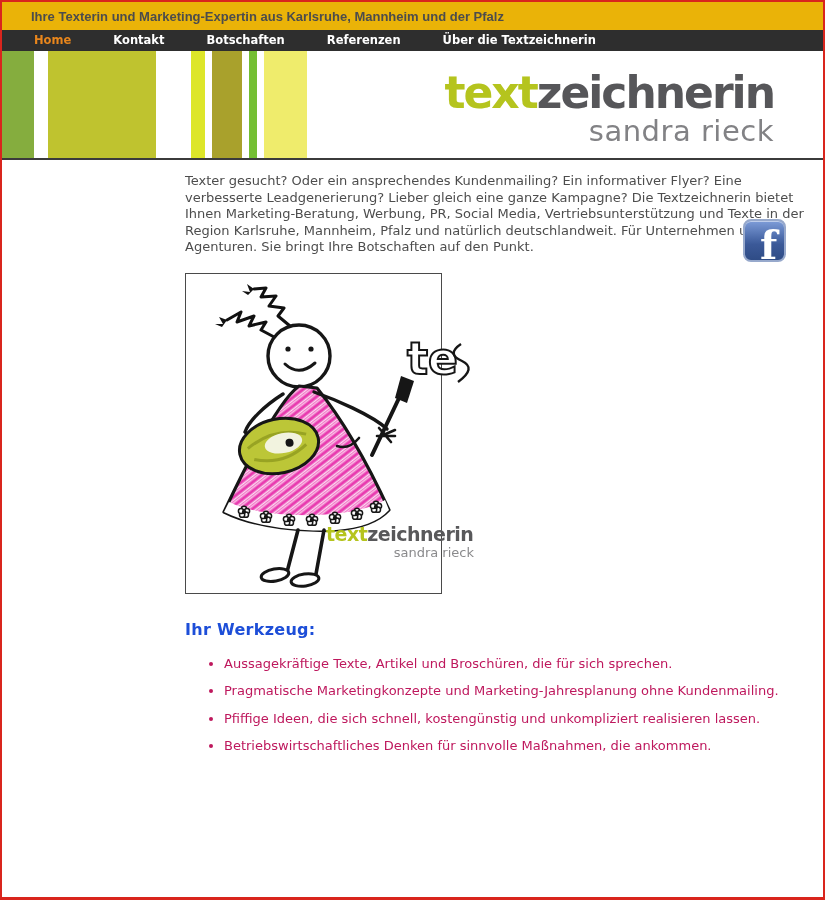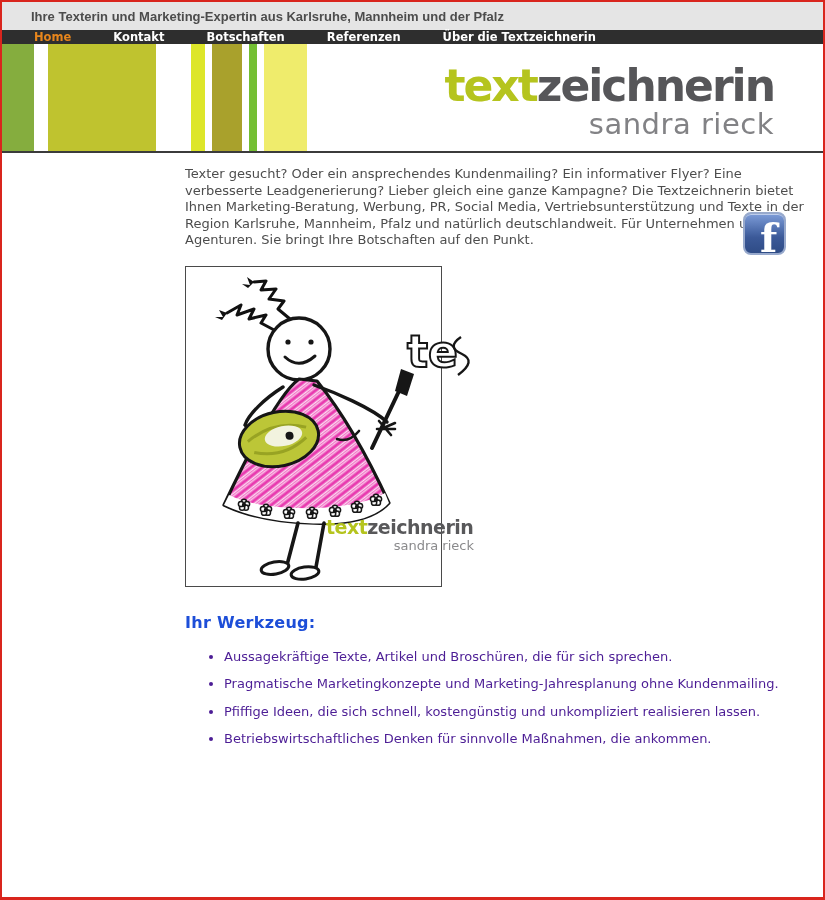--- a/index.html
+++ b/index.html
@@ -12,29 +12,29 @@
     border: 2px solid #d9251d;
     border-bottom-width: 3px;
     font-family: "DejaVu Sans", sans-serif;
     overflow: hidden;
   }
   
   .topbar {
     height: 28px;
     display: flex; align-items: center;
     padding-left: 29px;
-    background: #e5e5e5;
+    background: #eab308;
   }
   .topbar .tagline {
     font-family: "Liberation Sans", sans-serif;
     font-size: 13px; font-weight: bold; color: #4c4c4c;
   }
   
   .navbar {
-    height: 14px;
+    height: 21px;
     background: #2e2e2e;
     display: flex; align-items: center;
     padding-left: 11px;
   }
   .nav-item {
     color: #fff;
     font-size: 11.5px; font-weight: bold;
     padding: 0 21px;
     line-height: 23px;
     cursor: pointer;
@@ -99,21 +99,21 @@
     background: #fff;
   }
   h2.tools-heading {
     margin-top: 26px;
     font-size: 16px; font-weight: bold; color: #1d4ed8;
     letter-spacing: 0.3px;
   }
   ul.tools-list {
     margin-top: 18px;
     padding-left: 39px;
-    color: #4c1d95;
+    color: #be185d;
   }
   ul.tools-list li {
     font-size: 13px;
     margin-bottom: 13.5px;
     line-height: 14px;
   }
 </style>
 </head>
 <body>
 

